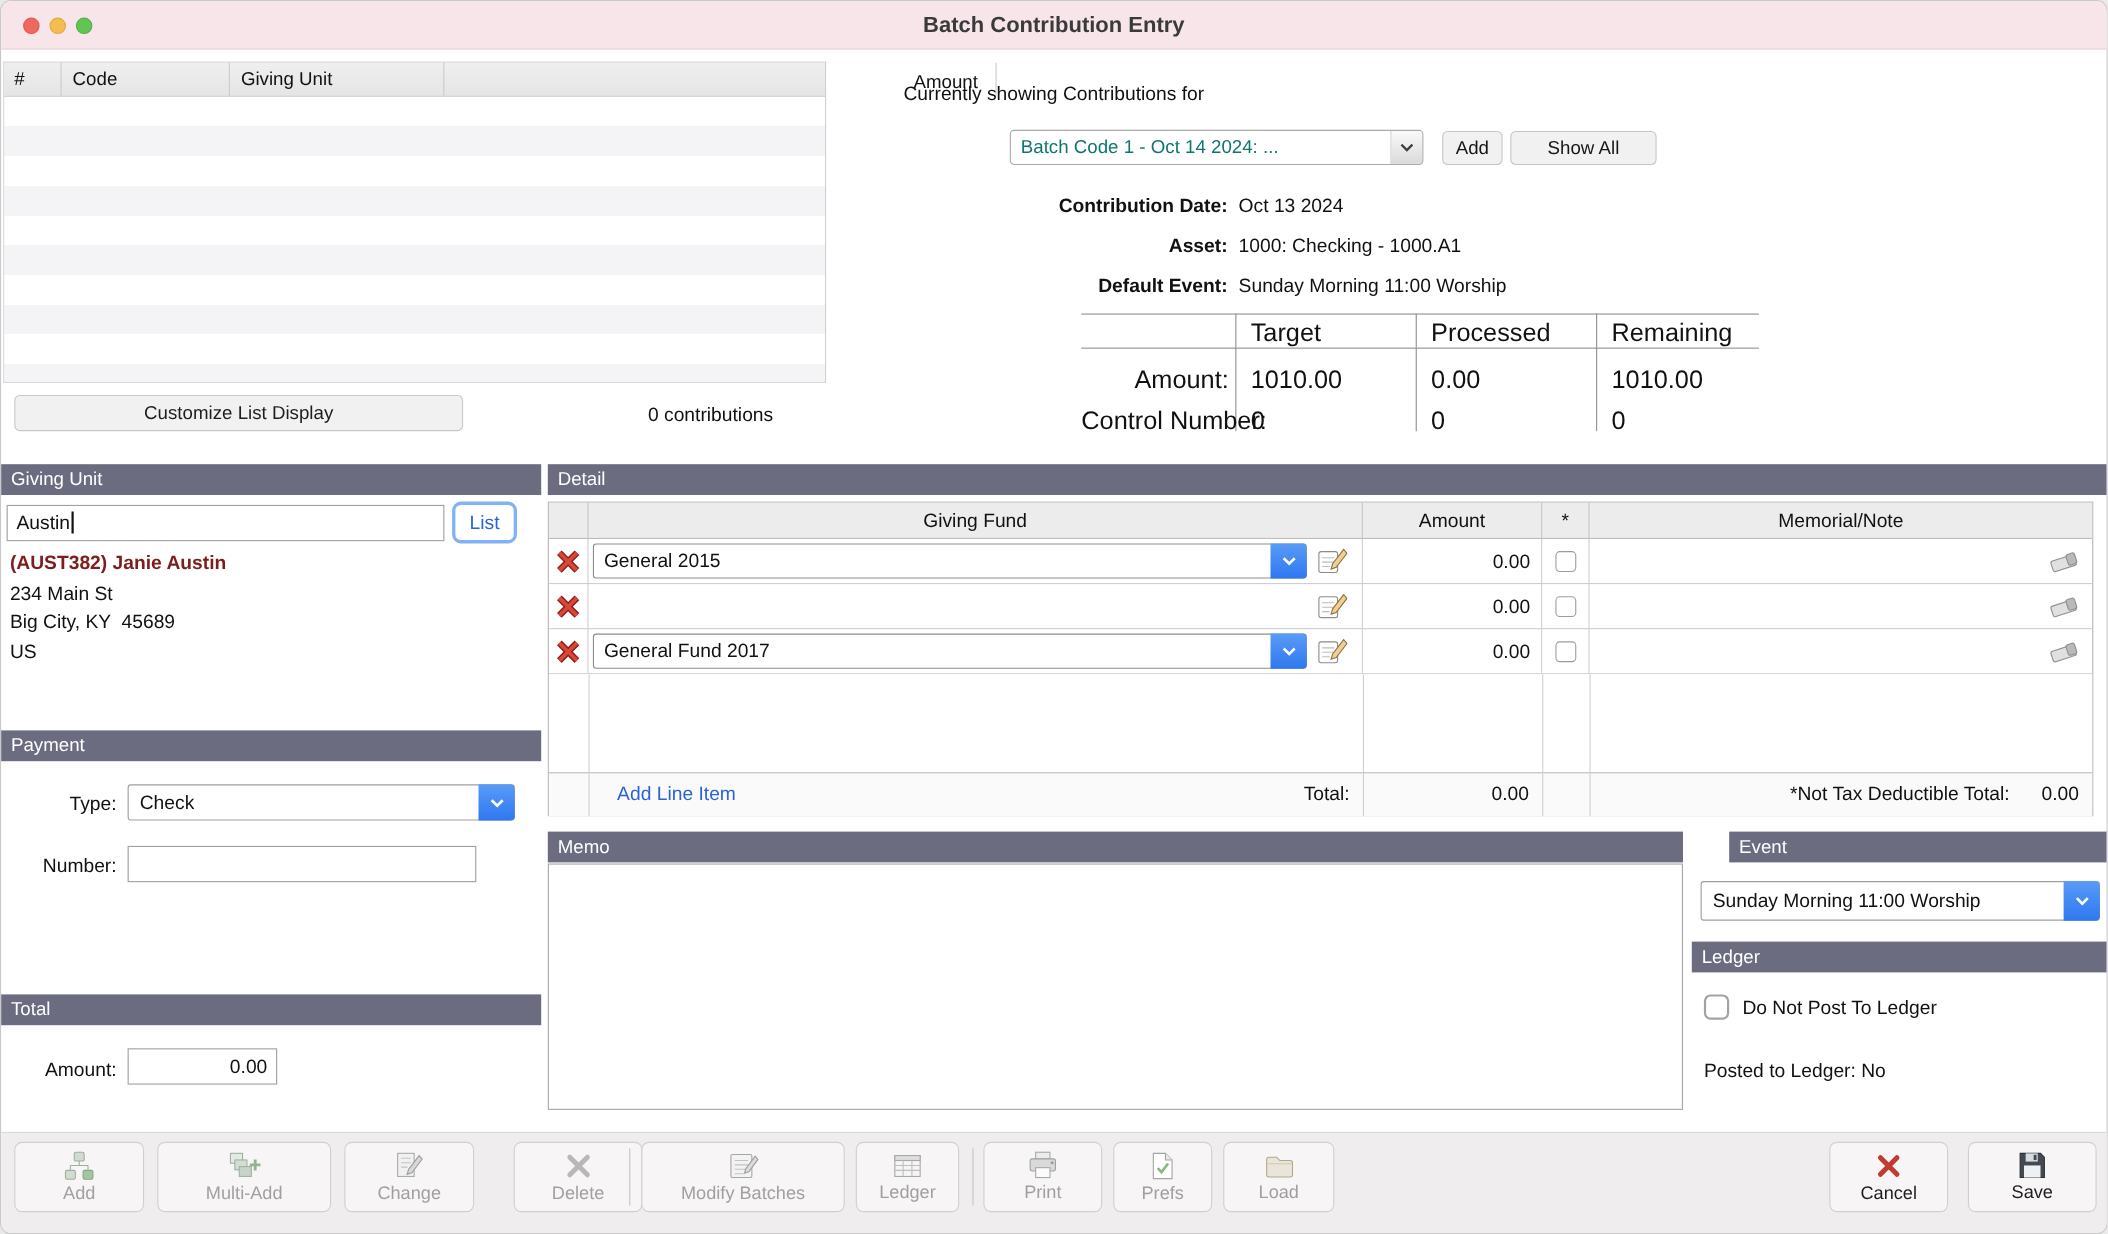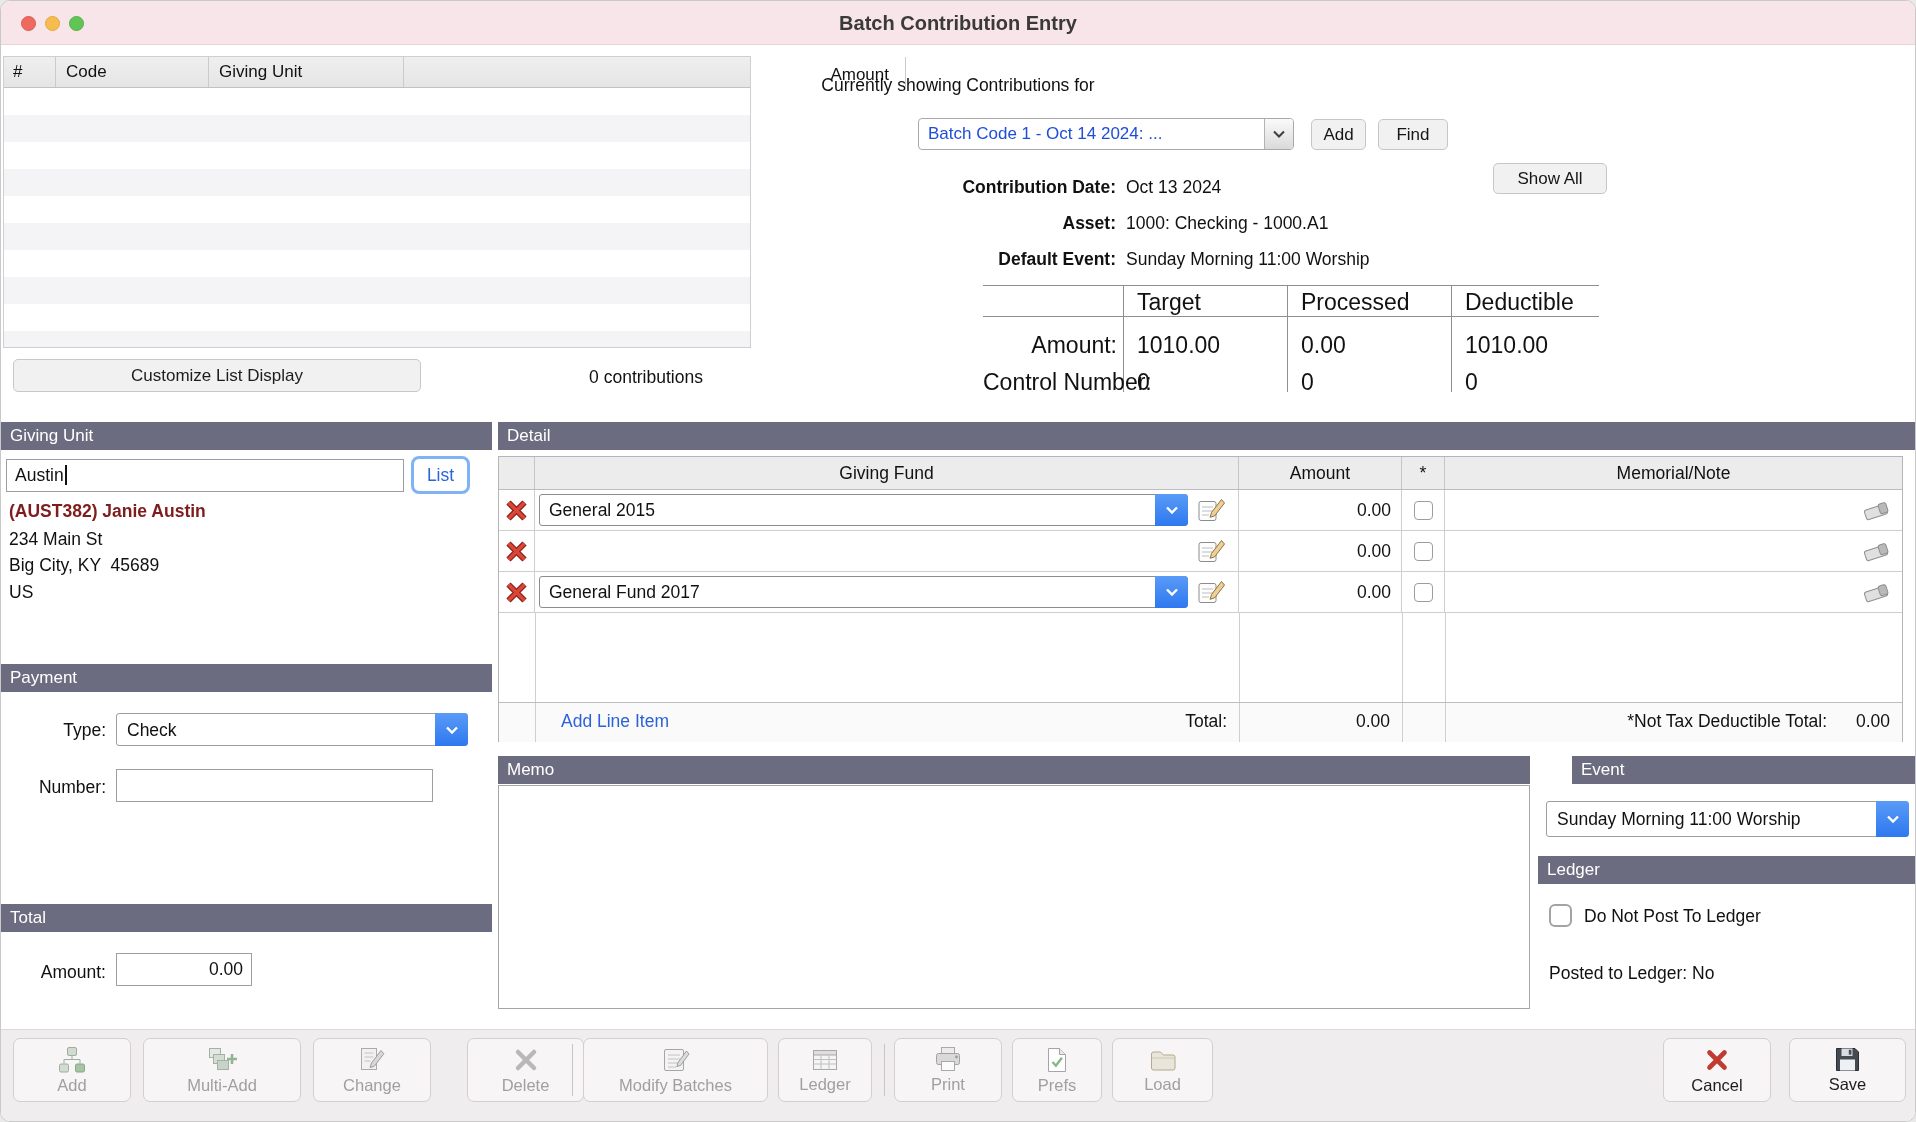--- a/index.html
+++ b/index.html
@@ -24,28 +24,28 @@
   .hc.c-unit { width:195px; }
   .hc.c-amt { width:162px; text-align:right; padding-right:16px; }
   .hc.c-blank { flex:1; border-right:none; }
   .contrib-body { position:absolute; top:31px; left:0; right:0; bottom:0; background:repeating-linear-gradient(180deg,#ffffff 0px,#ffffff 27px,#f4f4f6 27px,#f4f4f6 54px); }
 
   .customize-btn { position:absolute; left:12px; top:358px; width:408px; height:33px; background:#f1f1f1; border:1px solid #c8c8c8; border-radius:5px; font-size:17px; color:#1d1d1f; font-family:inherit; }
   .contrib-count { position:absolute; left:540px; top:366px; width:210px; text-align:center; font-size:17.5px; color:#111; }
 
   
   .batch-heading { position:absolute; left:737px; top:74px; width:440px; text-align:center; font-size:17.5px; color:#111; }
-  .batch-select { position:absolute; left:917px; top:117px; width:376px; height:32px; border:1px solid #a9a9a9; border-radius:4px; background:#fff; font-size:17px; color:#1d4ed8;padding-left:10px; }
+  .batch-select { position:absolute; left:917px; top:117px; width:376px; height:32px; border:1px solid #a9a9a9; border-radius:4px; background:#fff; font-size:17px; color:#0f766e;padding-left:10px; }
   .batch-select .val { position:absolute; left:9px; top:5px; right:34px; white-space:nowrap; overflow:hidden; }
   .arrow-box { position:absolute; right:0; top:0; bottom:0; width:29px; background:linear-gradient(#fafafa,#dadada); border-left:1px solid #b3b3b3; border-radius:0 3px 3px 0; }
   .arrow-box svg { position:absolute; left:50%; top:50%; transform:translate(-50%,-50%); }
   .mini-btn { position:absolute; height:31px; top:118px; background:#f1f1f1; border:1px solid #c6c6c6; border-radius:5px; font-size:17px; color:#161616; font-family:inherit; padding:0 4px; }
   #btn-add { left:1310px; width:55px; }
   #btn-find { left:1377px; width:70px; }
-  #btn-showall { left:1492px; width:114px;margin-top:44px; }
+  #btn-showall { left:1372px; width:133px; }
 
   .info-label { position:absolute; left:737px; width:378px; text-align:right; font-size:17.5px; color:#111;font-weight:bold; }
   .info-value { position:absolute; left:1125px; font-size:17.5px; color:#111; white-space:nowrap; }
   #info0-l,#info0-v { top:176px; }
   #info1-l,#info1-v { top:212px; }
   #info2-l,#info2-v { top:248px; }
 
   
   .summary { position:absolute; left:982px; top:284px; width:616px; height:107px; font-size:23px; color:#111; }
   .summary .hline { position:absolute; left:0; right:0; height:1px; background:#8f8f8f; }
@@ -193,21 +193,21 @@
   <div id="info2-v" class="info-value">Sunday Morning 11:00 Worship</div>
 
   <div class="summary">
     <div class="hline l-top"></div>
     <div class="hline l-head"></div>
     <div class="vline v1"></div>
     <div class="vline v2"></div>
     <div class="vline v3"></div>
     <div class="s-h h0">Target</div>
     <div class="s-h h1">Processed</div>
-    <div class="s-h h2">Deductible</div>
+    <div class="s-h h2">Remaining</div>
     <div class="s-l row1">Amount:</div>
     <div class="s-v c0 row1">1010.00</div>
     <div class="s-v c1 row1">0.00</div>
     <div class="s-v c2 row1">1010.00</div>
     <div class="s-l row2">Control Number:</div>
     <div class="s-v c0 row2">0</div>
     <div class="s-v c1 row2">0</div>
     <div class="s-v c2 row2">0</div>
   </div>
 

